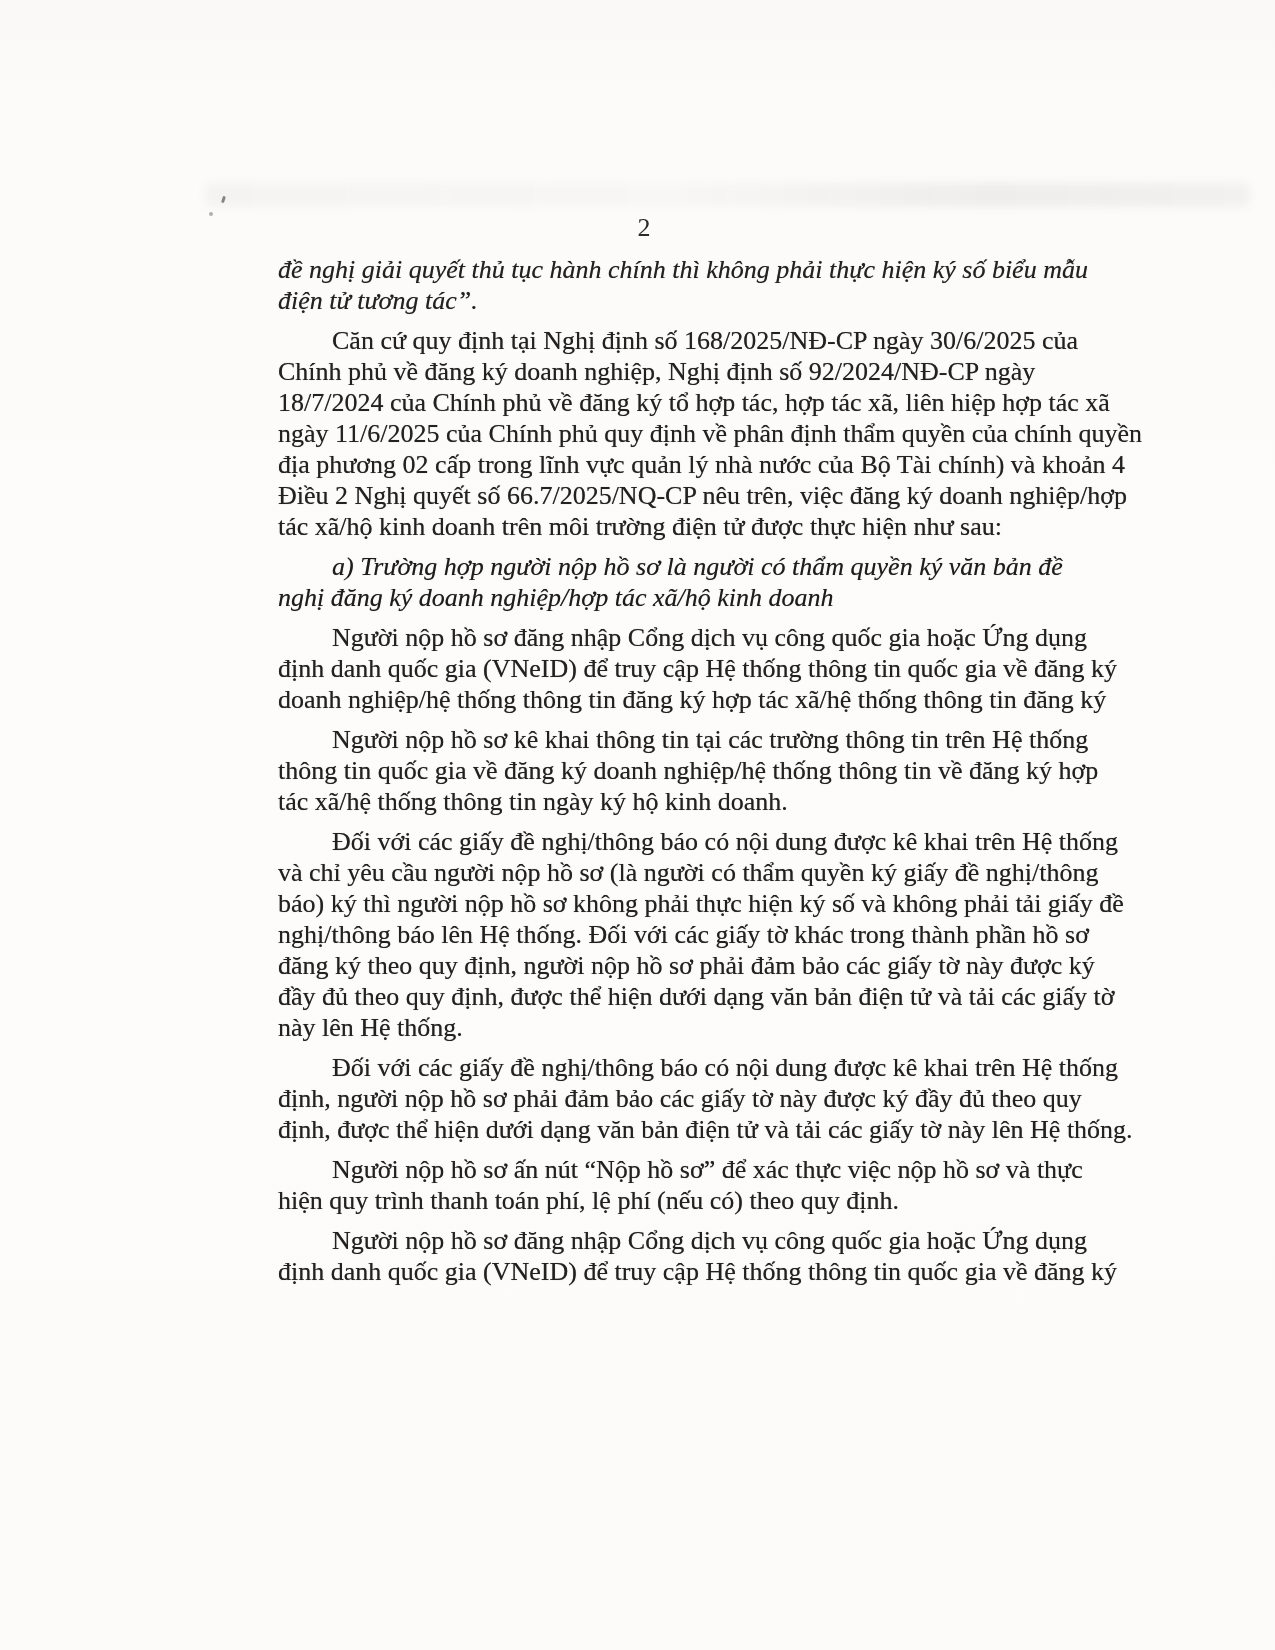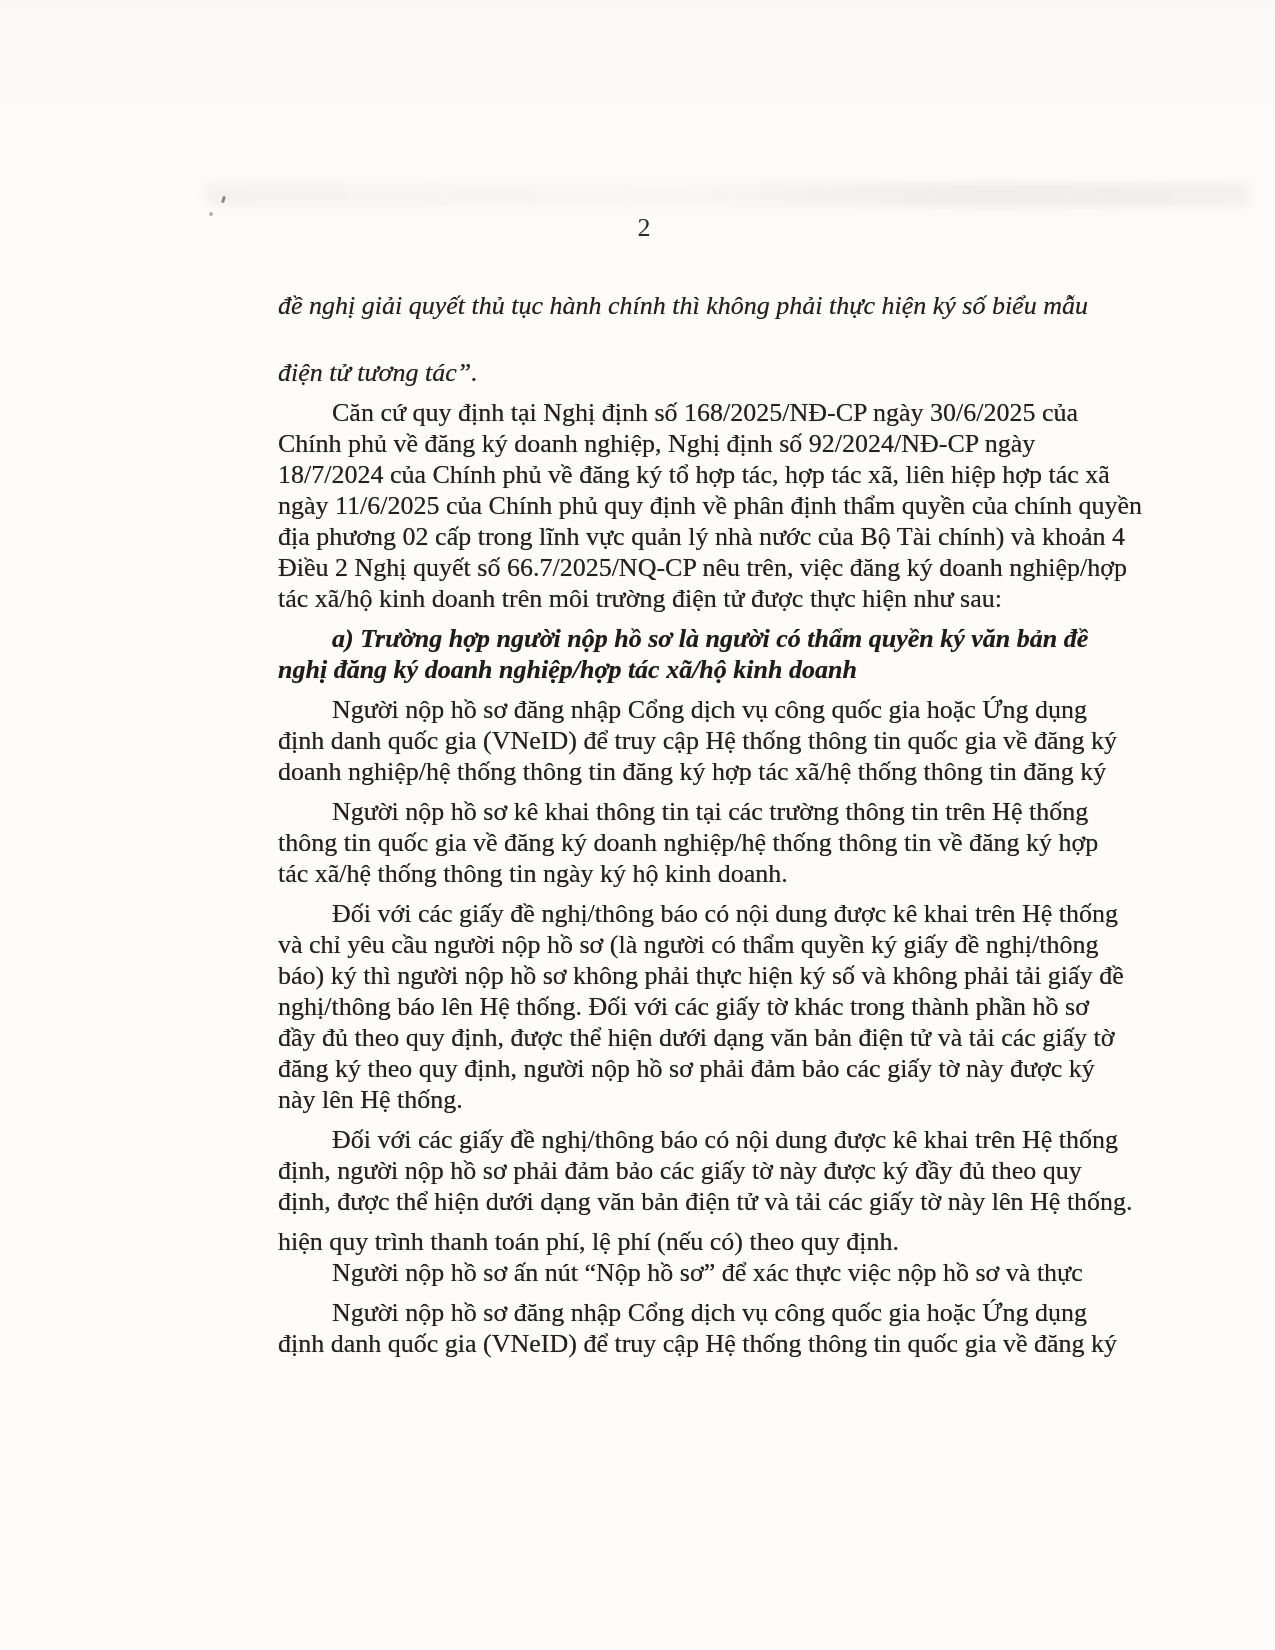--- a/index.html
+++ b/index.html
@@ -46,22 +46,22 @@
     font-size: 26px;
     line-height: 31px;
     text-align: justify;
     text-align-last: justify;
     color: #212121;
     text-shadow: 0 0 0.7px rgba(20,20,20,0.55);
     white-space: nowrap; 
   }
   .line.indent { text-indent: 54px; }
   .line.para-end { text-align-last: left; }
-  .para.italic .line { font-style: italic; margin-top: 36px; }
-  .para.heading .line { font-style: italic; font-weight: bold; color: #1c1c1c; }
+  .para.italic .line { font-style: italic; }
+  .para.heading .line { font-style: italic; font-weight: normal; color: #1c1c1c; }
 </style>
 </head>
 <body>
 
 <div class="page">
   <div class="scan-band"></div>
   <div class="scan-speck-1"></div>
   <div class="scan-speck-2"></div>
   <div class="page-number">2</div>
   <div class="content">
@@ -90,31 +90,31 @@
       <div class="para body">
         <div class="line indent">Người nộp hồ sơ kê khai thông tin tại các trường thông tin trên Hệ thống</div>
         <div class="line">thông tin quốc gia về đăng ký doanh nghiệp/hệ thống thông tin về đăng ký hợp</div>
         <div class="line para-end">tác xã/hệ thống thông tin ngày ký hộ kinh doanh.</div>
       </div>
       <div class="para body">
         <div class="line indent">Đối với các giấy đề nghị/thông báo có nội dung được kê khai trên Hệ thống</div>
         <div class="line">và chỉ yêu cầu người nộp hồ sơ (là người có thẩm quyền ký giấy đề nghị/thông</div>
         <div class="line">báo) ký thì người nộp hồ sơ không phải thực hiện ký số và không phải tải giấy đề</div>
         <div class="line">nghị/thông báo lên Hệ thống. Đối với các giấy tờ khác trong thành phần hồ sơ</div>
+        <div class="line">đăng ký theo quy định, người nộp hồ sơ phải đảm bảo các giấy tờ này được ký</div>
         <div class="line">đầy đủ theo quy định, được thể hiện dưới dạng văn bản điện tử và tải các giấy tờ</div>
-        <div class="line">đăng ký theo quy định, người nộp hồ sơ phải đảm bảo các giấy tờ này được ký</div>
         <div class="line para-end">này lên Hệ thống.</div>
       </div>
       <div class="para body">
         <div class="line indent">Đối với các giấy đề nghị/thông báo có nội dung được kê khai trên Hệ thống</div>
         <div class="line">định, người nộp hồ sơ phải đảm bảo các giấy tờ này được ký đầy đủ theo quy</div>
         <div class="line para-end">định, được thể hiện dưới dạng văn bản điện tử và tải các giấy tờ này lên Hệ thống.</div>
       </div>
       <div class="para body">
+        <div class="line indent">Người nộp hồ sơ ấn nút “Nộp hồ sơ” để xác thực việc nộp hồ sơ và thực</div>
         <div class="line para-end">hiện quy trình thanh toán phí, lệ phí (nếu có) theo quy định.</div>
-        <div class="line indent">Người nộp hồ sơ ấn nút “Nộp hồ sơ” để xác thực việc nộp hồ sơ và thực</div>
       </div>
       <div class="para body">
         <div class="line indent">Người nộp hồ sơ đăng nhập Cổng dịch vụ công quốc gia hoặc Ứng dụng</div>
         <div class="line">định danh quốc gia (VNeID) để truy cập Hệ thống thông tin quốc gia về đăng ký</div>
       </div>
     </div>
 </div>
 
 </body></html>

